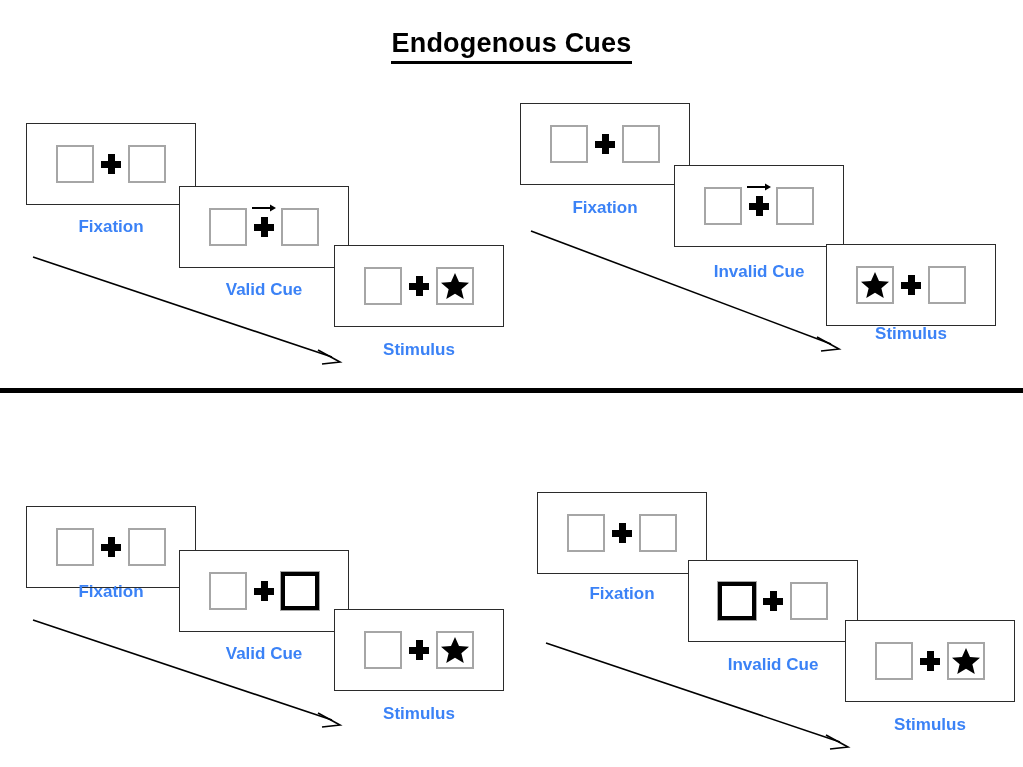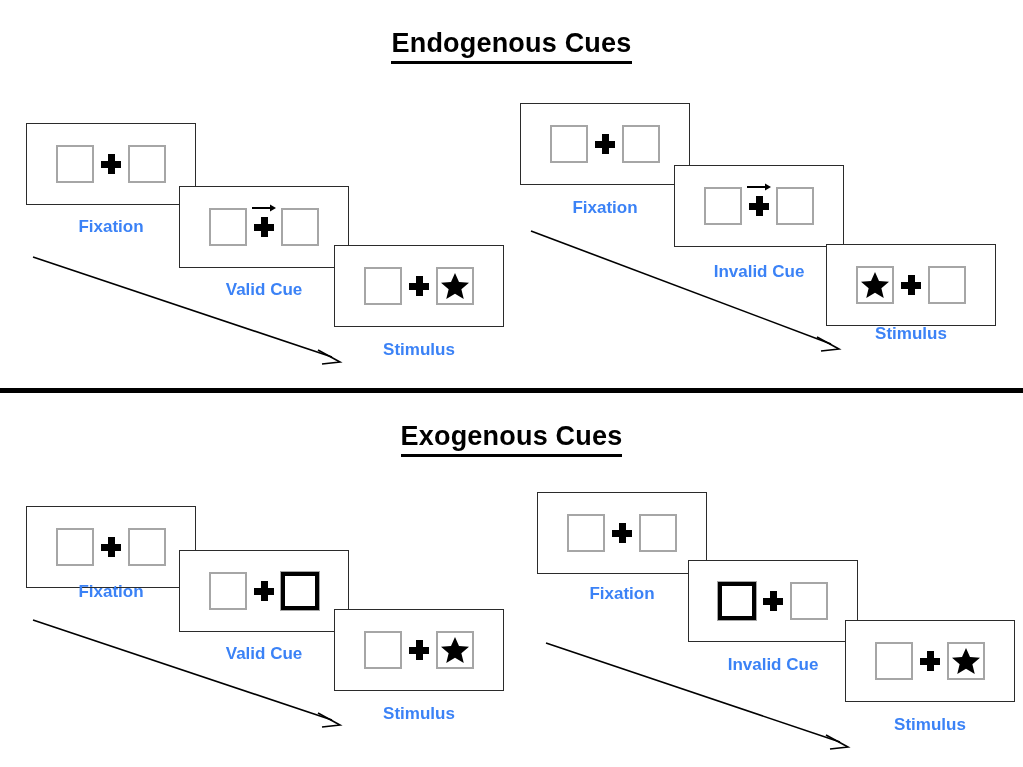--- a/index.html
+++ b/index.html
@@ -218,23 +218,20 @@
   </div>
   <div class="cond-label" style="left:826px;top:322px;width:170px;">Stimulus</div>
 
   <svg class="time-arrow" style="left:505px;top:215px;width:360px;height:140px;">
     <line x1="26" y1="14" x2="326" y2="127" stroke="#000" stroke-width="1.6"></line>
     <polyline points="312,120 334,132 316,134" fill="none" stroke="#000" stroke-width="1.6"></polyline>
   </svg>
 
   <div class="divider" style="top:386px;"></div>
 
-  <div class="section-title" style="top:419px;">
-    <span>Exogenous Cues</span>
-  </div>
 
   <div class="frame" style="left:26px;top:504px;width:170px;height:82px;">
     <div class="frame-inner">
       <div class="box"></div>
       <div class="plus">
         <span class="glyph"></span>
       </div>
       <div class="box"></div>
     </div>
   </div>

